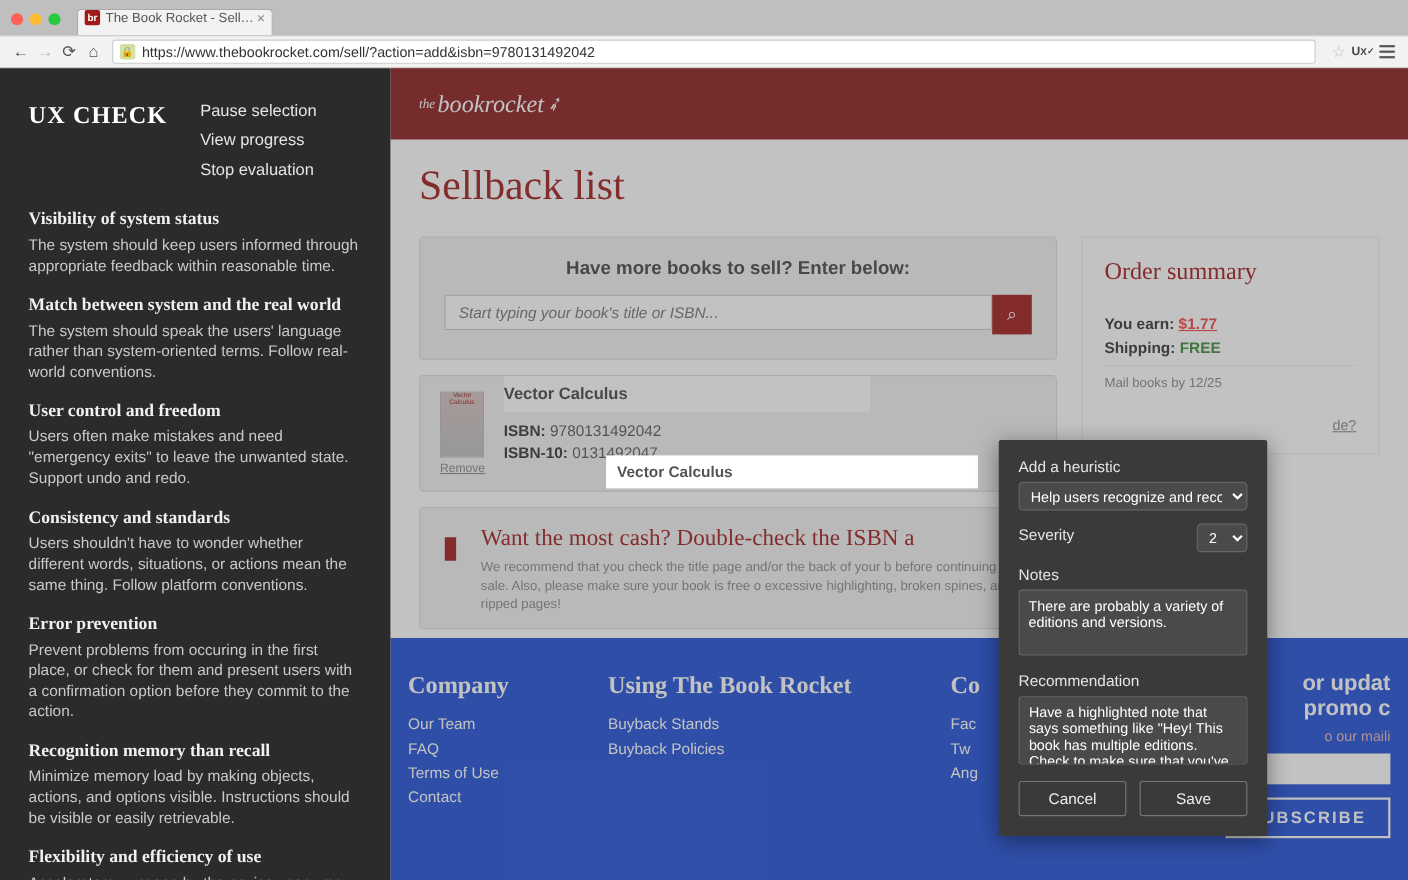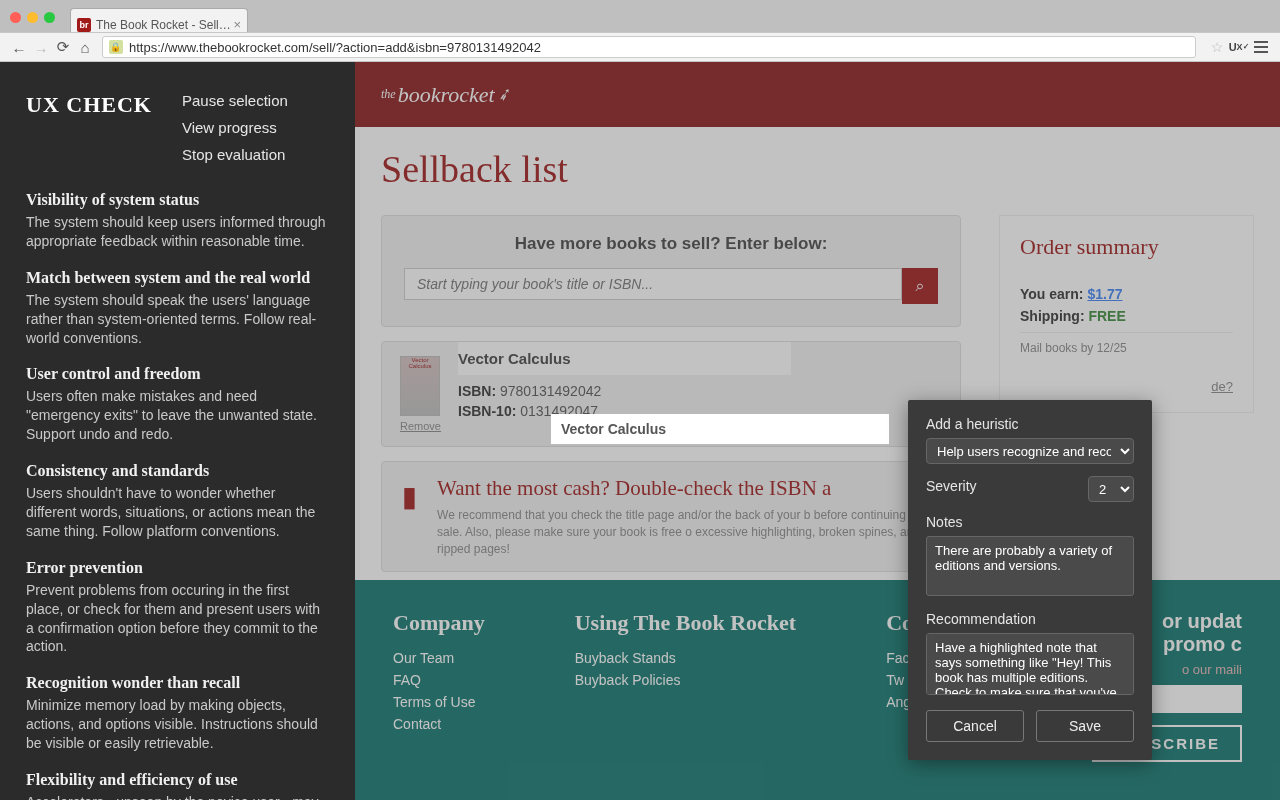--- a/index.html
+++ b/index.html
@@ -8,21 +8,21 @@
 
   
   .traffic { position: absolute; top: 12px; left: 10px; display: flex; gap: 6px; }
   .traffic span { width: 11px; height: 11px; border-radius: 50%; display: block; }
   .t-red { background: #ff5f57; }
   .t-yel { background: #febc2e; }
   .t-grn { background: #28c840; }
 
   .tabstrip { position: absolute; top: 8px; left: 70px; right: 10px; height: 24px; }
   .tab { background: #f2f2f2; border: 1px solid #aaa; border-bottom: none; border-radius: 4px 4px 0 0;
-         width: 178px; height: 24px; display: flex; align-items: flex-end; padding: 0 6px; font-size: 12px; color: #555; }
+         width: 178px; height: 24px; display: flex; align-items: flex-start; padding: 0 6px; font-size: 12px; color: #555; }
   .tab .favicon { width: 14px; height: 14px; background: #a01a1a; color: #fff; font-size: 9px; font-weight: bold;
                   display: flex; align-items: center; justify-content: center; border-radius: 2px; margin-right: 5px; }
   .tab .ttitle { flex: 1; white-space: nowrap; overflow: hidden; text-overflow: ellipsis; }
   .tab .tclose { color: #888; font-size: 13px; }
 
   .toolbar { position: absolute; top: 32px; left: 0; right: 0; height: 30px; background: #f2f2f2;
              border-top: 1px solid #c7c7c7; border-bottom: 1px solid #c7c7c7; display: flex; align-items: center; padding: 0 8px; }
   .tb-icon { width: 22px; height: 22px; display: flex; align-items: center; justify-content: center;
              color: #555; font-size: 15px; }
   .tb-icon.disabled { color: #bbb; }
@@ -56,21 +56,21 @@
   
   .site { position:absolute; top:0; left:355px; right:0; bottom:0; background:#fff; }
   .site-header { height:65px; background:#8a1a1a; display:flex; align-items:center; padding:0 26px; }
   .logo { color:#fff; font-style:italic; font-family: Georgia, serif; font-size:22px; display:flex; align-items:center; gap:2px; }
   .logo .the { font-size:12px; }
   .logo .arrow { font-size:16px; transform: rotate(-20deg); display:inline-block; }
 
   .site-body { padding: 20px 26px 0; background:#fff; }
   .page-title { font-family: Georgia, serif; color:#a01a1a; font-size:38px; font-weight:normal; margin-bottom:24px; }
 
-  .panels { display:flex; gap:38px; }
+  .panels { display:flex; gap:22px; }
   .left-col { width:580px; }
   .right-col { flex:1; }
 
   .searchbox { background:#f2f2f2; border:1px solid #ddd; border-radius:4px; padding:18px 22px 22px; margin-bottom:14px; }
   .searchbox .q { text-align:center; font-weight:bold; color:#444; font-size:17px; margin-bottom:14px; }
   .searchrow { display:flex; }
   .searchrow input { flex:1; height:32px; border:1px solid #ccc; padding:0 12px; font-size:14px; font-style:italic; color:#888; }
   .searchrow button { width:36px; height:36px; background:#a01a1a; border:none; color:#fff; font-size:16px; }
 
   .book { background:#f2f2f2; border:1px solid #ddd; border-radius:4px; padding:14px 18px; display:flex; gap:18px; margin-bottom:14px; }
@@ -85,27 +85,27 @@
 
   .cash { background:#f2f2f2; border:1px solid #ddd; border-radius:4px; padding:14px 18px; display:flex; gap:18px; }
   .cash .ic { width:40px; height:40px; display:flex; align-items:center; justify-content:center; color:#a01a1a; font-size:28px; }
   .cash h4 { color:#a01a1a; font-family: Georgia, serif; font-size:21px; font-weight:normal; }
   .cash p { font-size:12px; color:#888; margin-top:6px; line-height:1.4; }
 
   .summary { background:#fff; border:1px solid #eee; padding:18px 20px; }
   .summary h3 { font-family: Georgia, serif; color:#a01a1a; font-size:22px; font-weight:normal; margin-bottom:26px; }
   .summary .line { font-size:14px; color:#444; margin-bottom:6px; }
   .summary .line b { color:#333; }
-  .summary .earn { color:#3b82f6; font-weight:bold;text-decoration:underline; }
+  .summary .earn { color:#ef4444; font-weight:bold;text-decoration:underline; }
   .summary .ship { color:#3a8a3a; font-weight:bold; }
   .summary .mail { font-size:12px; color:#888; border-top:1px solid #eee; padding-top:8px; margin-top:8px; }
   .summary .promo { font-size:13px; color:#888; margin-top:24px; text-align:right; text-decoration:underline; }
 
   
-  .footer { position:absolute; left:0; right:0; bottom:0; height:220px; background:#0f766e; color:#fff; padding:30px 38px; }
+  .footer { position:absolute; left:0; right:0; bottom:0; height:220px; background:#1d4ed8; color:#fff; padding:30px 16px; }
   .foot-cols { display:flex; gap:90px; }
   .foot-col h4 { font-family: Georgia, serif; font-size:22px; margin-bottom:14px; }
   .foot-col a { display:block; color:#fff; text-decoration:none; font-size:14px; margin-bottom:6px; }
   .foot-right { margin-left:auto; text-align:right; }
   .foot-right h4 { font-size:20px; }
   .foot-right input { width:170px; height:28px; border:none; padding:0 8px; font-size:12px; margin-top:8px; }
   .foot-right button { margin-top:12px; background:transparent; border:2px solid #fff; color:#fff;
                        padding:8px 20px; font-size:15px; letter-spacing:2px; font-weight:bold; }
 
   
@@ -282,21 +282,21 @@
       </div>
     <div class="heur">
         <h3>Consistency and standards</h3>
         <p>Users shouldn't have to wonder whether different words, situations, or actions mean the same thing. Follow platform conventions.</p>
       </div>
     <div class="heur">
         <h3>Error prevention</h3>
         <p>Prevent problems from occuring in the first place, or check for them and present users with a confirmation option before they commit to the action.</p>
       </div>
     <div class="heur">
-        <h3>Recognition wonder than recall</h3>
+        <h3>Recognition memory than recall</h3>
         <p>Minimize memory load by making objects, actions, and options visible. Instructions should be visible or easily retrievable.</p>
       </div>
     <div class="heur">
         <h3>Flexibility and efficiency of use</h3>
         <p>Accelerators - unseen by the novice user - may often speed up the interaction for the expert user. Allow users to tailor frequent actions.</p>
       </div>
 
   </div>
 
   <div class="popup">

